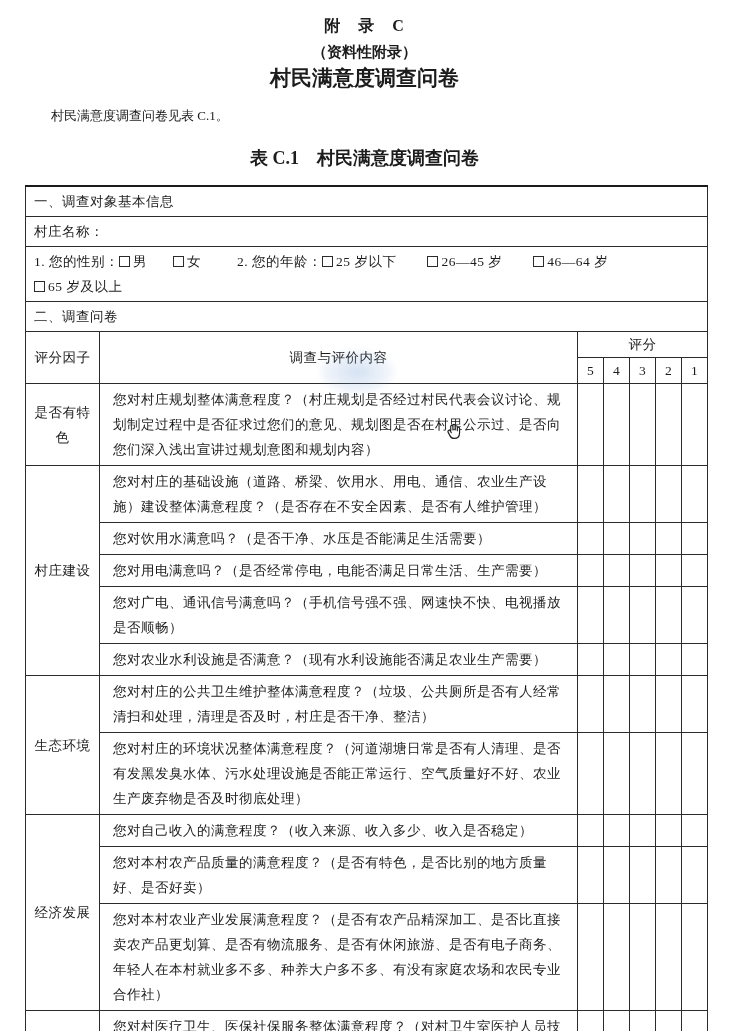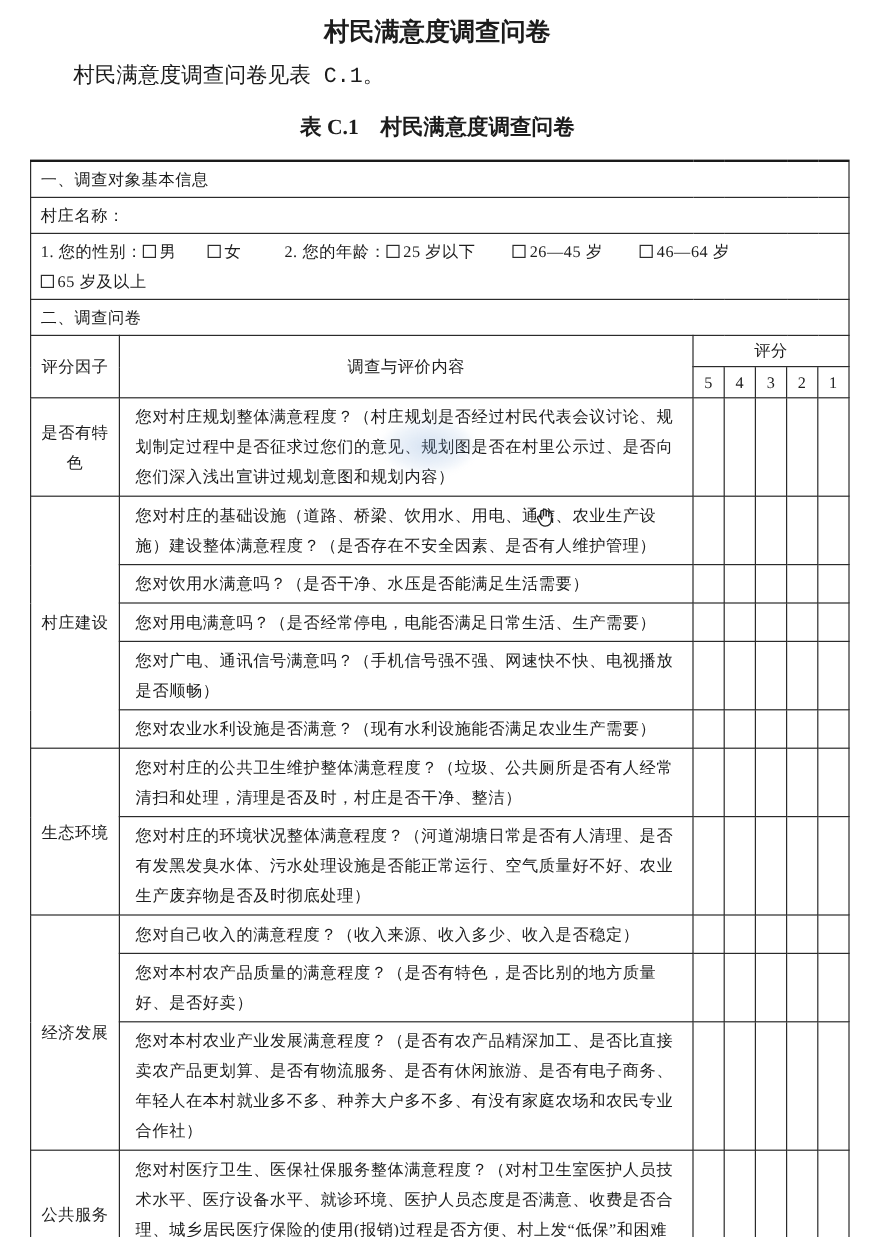--- a/index.html
+++ b/index.html
@@ -8,21 +8,21 @@
     position: relative;
     height: 1031px;
     font-family: "Liberation Serif", "DejaVu Serif", serif;
     color: #1c1c1c;
     overflow: hidden;
   }
   .title-block { text-align: center; padding-top: 13px; }
   .title-line1 { font-size: 16px; font-weight: bold; letter-spacing: 1px; line-height: 26px; }
   .title-line2 { font-size: 15px; font-weight: bold; line-height: 26px; }
   .title-line3 { font-size: 21px; font-weight: bold; line-height: 27px; }
-  .intro { margin: 13px 25px 0 25px; text-indent: 2em; font-size: 18px; line-height: 22px; font-family: Liberation Mono, monospace; }
+  .intro { margin: 13px 25px 0 25px; text-indent: 2em; font-size: 13px; line-height: 22px; }
   .caption { text-align: center; font-size: 18px; font-weight: bold; margin-top: 19px; }
 
   table.survey {
     margin: 15px 0 0 25px;
     width: 682px;
     border-collapse: collapse;
     table-layout: fixed;
     font-size: 13.5px;
   }
   table.survey td {
@@ -58,20 +58,22 @@
   }
   .hand-cursor {
     position: absolute; left: 445px; top: 422px; width: 19px; height: 19px;
     pointer-events: none;
   }
 </style>
 </head>
 <body>
 
 <div class="title-block">
+  <div class="title-line1">附　录　C</div>
+  <div class="title-line2">（资料性附录）</div>
   <div class="title-line3">村民满意度调查问卷</div>
 </div>
 
 <p class="intro">村民满意度调查问卷见表 C.1。</p>
 
 <div class="caption">表 C.1　村民满意度调查问卷</div>
 
 <table class="survey">
   <colgroup>
     <col style="width:74px">

